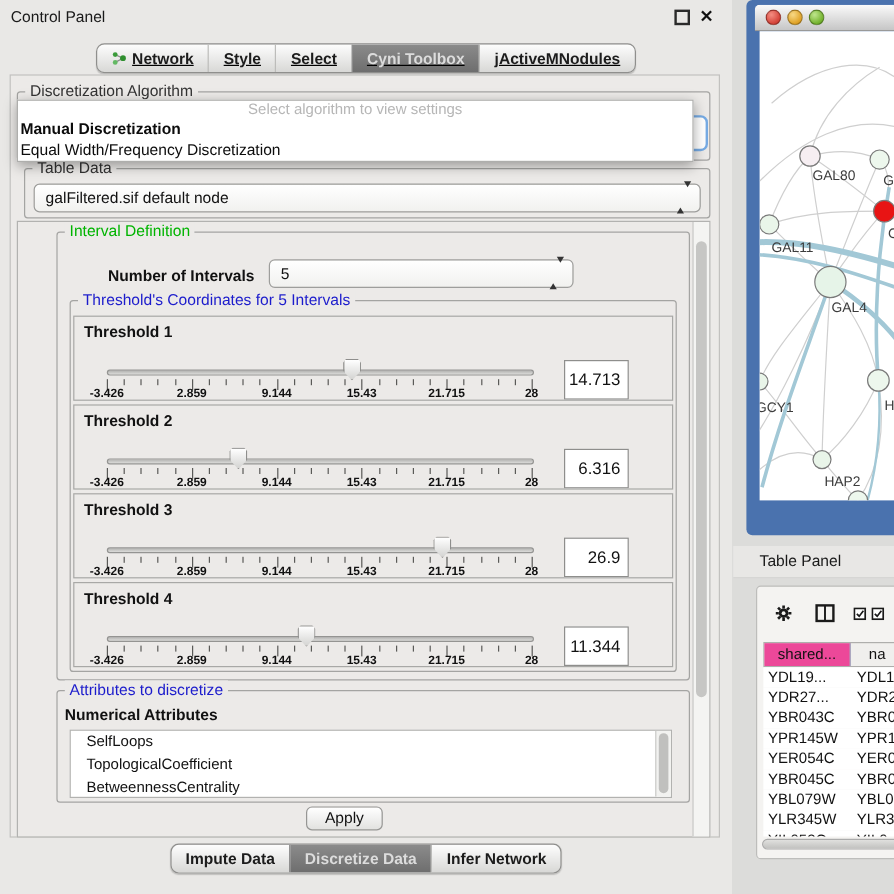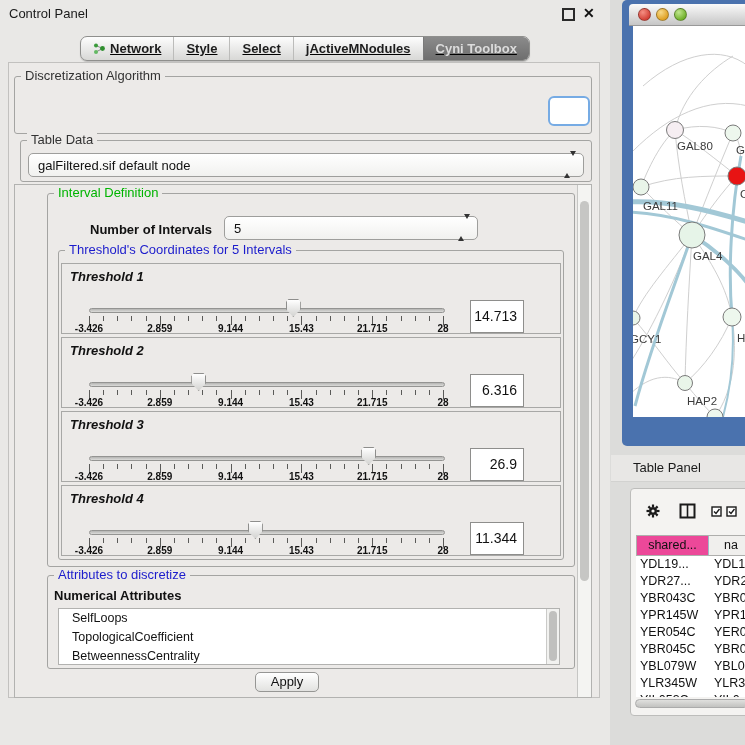--- a/index.html
+++ b/index.html
@@ -49,21 +49,21 @@
   
   #scroll-area{position:absolute;left:14px;top:184px;width:578px;height:514px;border:1px solid #b2b2b0;background:#eceae8;box-sizing:border-box;}
   .v-scrollbar{position:absolute;right:0;top:0;width:14px;height:100%;background:#f4f4f2;border-left:1px solid #c6c6c4;box-sizing:border-box;}
   .v-thumb{position:absolute;left:2px;top:16px;width:9px;height:380px;border-radius:5px;background:#c6c6c4;}
 
   .bold-label{position:absolute;font-size:13px;font-weight:bold;color:#111;white-space:nowrap;}
 
   
   #thr-panels{position:absolute;left:2px;top:12px;right:2px;}
   .thr-panel{position:relative;height:71px;margin-bottom:3px;border:1px solid #a8a8a6;background:#eceae8;box-sizing:border-box;}
-  .thr-label{position:absolute;left:8px;top:5px;font-size:13px;font-weight:bold;color:#111;font-style:italic;}
+  .thr-label{position:absolute;left:8px;top:5px;font-size:13px;font-weight:bold;color:#111;}
   .thr-track{position:absolute;left:27px;top:44px;width:354px;height:3px;background:linear-gradient(#b4b4b2,#dcdcda);border:1px solid #949492;border-radius:3px;}
   .thr-thumb{position:absolute;top:35px;width:15px;height:18px;background:linear-gradient(#ffffff,#d4d4d2);border:1px solid #8e8e8c;
      clip-path:polygon(18% 0,82% 0,100% 18%,100% 55%,50% 100%,0 55%,0 18%);box-sizing:border-box;}
   .thr-ticks{position:absolute;left:27px;top:52px;width:354px;height:9px;}
   .tick{position:absolute;width:1px;background:#5a5a58;top:0;}
   .tick.major{height:9px;}
   .tick.minor{height:5px;}
   .tick-label{position:absolute;top:59px;transform:translateX(-50%);font-size:10px;font-weight:bold;color:#111;white-space:nowrap;}
   .thr-value{position:absolute;left:408px;top:28px;width:54px;height:33px;background:#fff;border:1px solid #8e8e8c;
      font-size:14px;line-height:31px;text-align:right;padding-right:6px;color:#111;box-sizing:border-box;margin-top:8px;}
@@ -120,36 +120,43 @@
             <circle cx="9.5" cy="6.5" r="2.4" fill="#2f8f2f"></circle>
           </svg>
           <span>Network</span>
         </div>
         <div class="tab">
           <span>Style</span>
         </div>
         <div class="tab">
           <span>Select</span>
         </div>
+        <div class="tab selected">
+          <span>Cyni Toolbox</span>
+        </div>
         <div class="tab">
           <span>jActiveMNodules</span>
         </div>
-        <div class="tab selected">
-          <span>Cyni Toolbox</span>
-        </div>
       </div>
   </div>
 
   <div class="main-panel"></div>
 
   <div class="group" style="left:14px;top:76px;width:578px;height:58px;">
     <span class="group-title">Discretization Algorithm</span>
   </div>
   <div id="focus-combo"></div>
 
+  <div id="algo-popup">
+    <div class="popup-placeholder">Select algorithm to view settings</div>
+    <div id="algo-options">
+        <div class="popup-option bold">Manual Discretization</div>
+        <div class="popup-option">Equal Width/Frequency Discretization</div>
+      </div>
+  </div>
 
   <div class="group" style="left:20px;top:140px;width:572px;height:42px;">
     <span class="group-title">Table Data</span>
     <div class="combo" style="left:7px;top:12px;right:7px;height:24px;">
       <span class="combo-value">galFiltered.sif default node</span>
       <span class="stepper"><span class="arr-up"></span><span class="arr-down"></span></span>
     </div>
   </div>
 
   <div id="scroll-area">
@@ -345,20 +352,33 @@
       </div>
     </div>
 
     <div class="apply-btn">Apply</div>
 
     <div class="v-scrollbar">
       <div class="v-thumb"></div>
     </div>
   </div>
 
+  <div class="tabbar bottom">
+    <div class="seg" id="bottom-tabs">
+        <div class="tab">
+          <span>Impute Data</span>
+        </div>
+        <div class="tab selected">
+          <span>Discretize Data</span>
+        </div>
+        <div class="tab">
+          <span>Infer Network</span>
+        </div>
+      </div>
+  </div>
 </div>
 
 <div id="net-window">
   <div id="net-titlebar">
     <span class="tl red"></span>
     <span class="tl yellow"></span>
     <span class="tl green"></span>
   </div>
   <div id="net-canvas">
     <svg id="net-svg" width="112" height="391" xmlns="http://www.w3.org/2000/svg">

